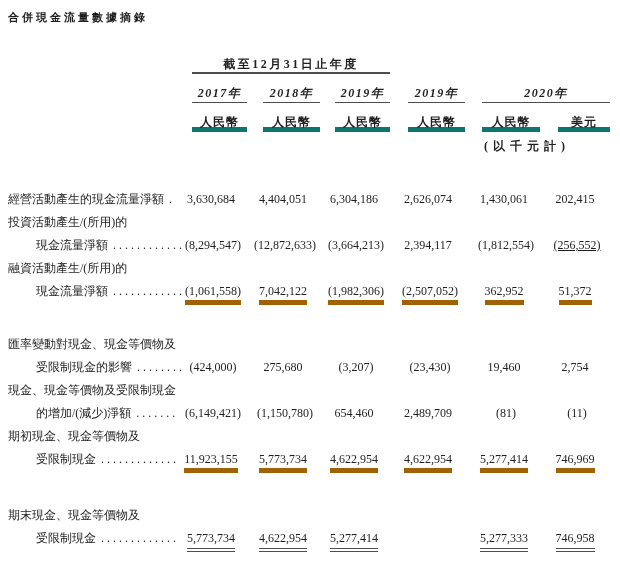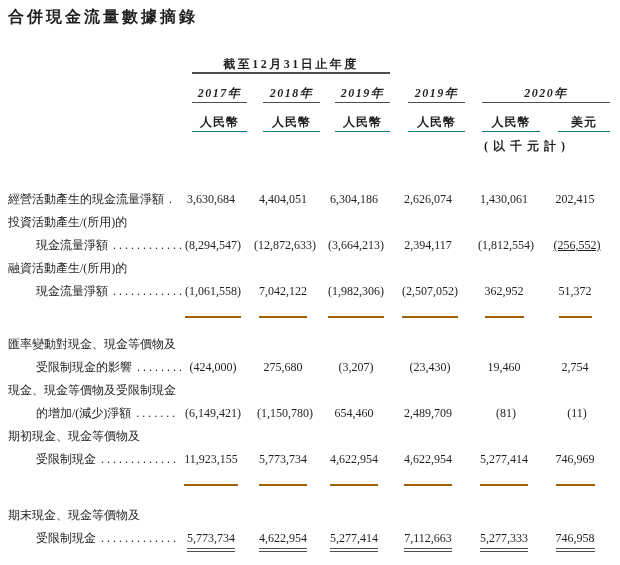--- a/index.html
+++ b/index.html
@@ -3,56 +3,56 @@
 <meta charset="utf-8">
 <style>
   html,body{margin:0;padding:0;background:#ffffff;}
   .page{
     position:relative;width:620px;height:565px;background:#ffffff;overflow:hidden;
     font-family:"Liberation Serif","DejaVu Serif",serif;
     color:#1f1f1f;font-size:12px;line-height:14px;
   }
   .title{
     position:absolute;left:8px;top:8px;margin:0;
-    font-size:16px;font-weight:bold;letter-spacing:3px;line-height:18px;
+    font-size:11px;font-weight:bold;letter-spacing:3px;line-height:18px;
   }
   
   .ghdr{
     position:absolute;top:55px;height:19px;box-sizing:border-box;
     border-bottom:2px solid #4d4d4d;text-align:center;
     font-weight:bold;letter-spacing:2.5px;line-height:16px;padding-top:1px;
   }
   .yhdr{
     position:absolute;top:84px;height:19px;box-sizing:border-box;
     border-bottom:1px solid #4d4d4d;text-align:center;
     font-weight:bold;letter-spacing:1.5px;line-height:16px;padding-top:1px;font-style:italic;
   }
   .chdr{
     position:absolute;top:113px;height:19px;box-sizing:border-box;
-    border-bottom:1px solid #0f766e;text-align:center;
+    border-bottom:5px solid #0f766e;text-align:center;
     font-weight:bold;letter-spacing:1px;line-height:16px;padding-top:1px;
   }
   .note{
     position:absolute;top:139px;left:192px;width:378px;text-align:right;
     font-weight:bold;letter-spacing:5px;
   }
   
   .line{position:absolute;left:0;width:620px;height:22px;}
   .lbl{position:absolute;left:8px;top:0;white-space:nowrap;}
   .lbl.ind{left:36px;}
   .dots{letter-spacing:3px;margin-left:5px;}
   .cell{position:absolute;top:0;text-align:center;}
   .p1{left:175px;width:72px;}
   .p2{left:246px;width:74px;}
   .p3{left:318px;width:72px;}
   .p4{left:391px;width:74px;}
   .p5{left:468px;width:72px;}
   .p6{left:540px;width:70px;}
   .val{display:inline-block;white-space:nowrap;}
-  .u .val{border-bottom:2px solid #a16207;padding-bottom:18px;}
+  .u .val{border-bottom:5px solid #a16207;padding-bottom:2px;}
   .uu .val{border-bottom:4px double #4d4d4d;padding-bottom:3px;}
 </style>
 </head>
 <body>
 
 <div class="page">
 
   <h1 class="title">合併現金流量數據摘錄</h1>
 
   <div class="ghdr" style="left:192px;width:198px">截至12月31日止年度</div>
@@ -148,18 +148,17 @@
   </div>
 
   <div class="line" style="top:508px">
     <div class="lbl"><span>期末現金、現金等價物及</span><span class="dots"></span></div>
   </div>
   <div class="line uu" style="top:531px">
     <div class="lbl ind"><span>受限制現金</span><span class="dots">.............</span></div>
     <div class="cell p1"><span class="val">5,773,734</span></div>
     <div class="cell p2"><span class="val">4,622,954</span></div>
     <div class="cell p3"><span class="val">5,277,414</span></div>
-    <div class="cell p4"><span class="val">7,112,663</span></div>
     <div class="cell p5"><span class="val">5,277,333</span></div>
     <div class="cell p6"><span class="val">746,958</span></div>
   </div>
 
 </div>
 
 </body></html>

